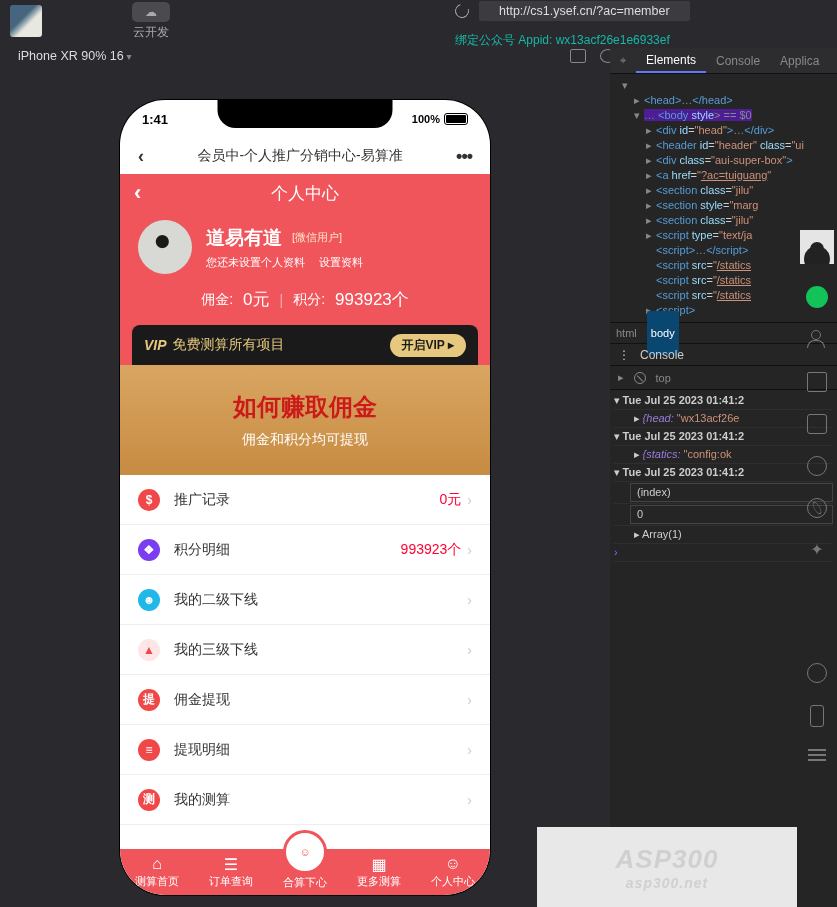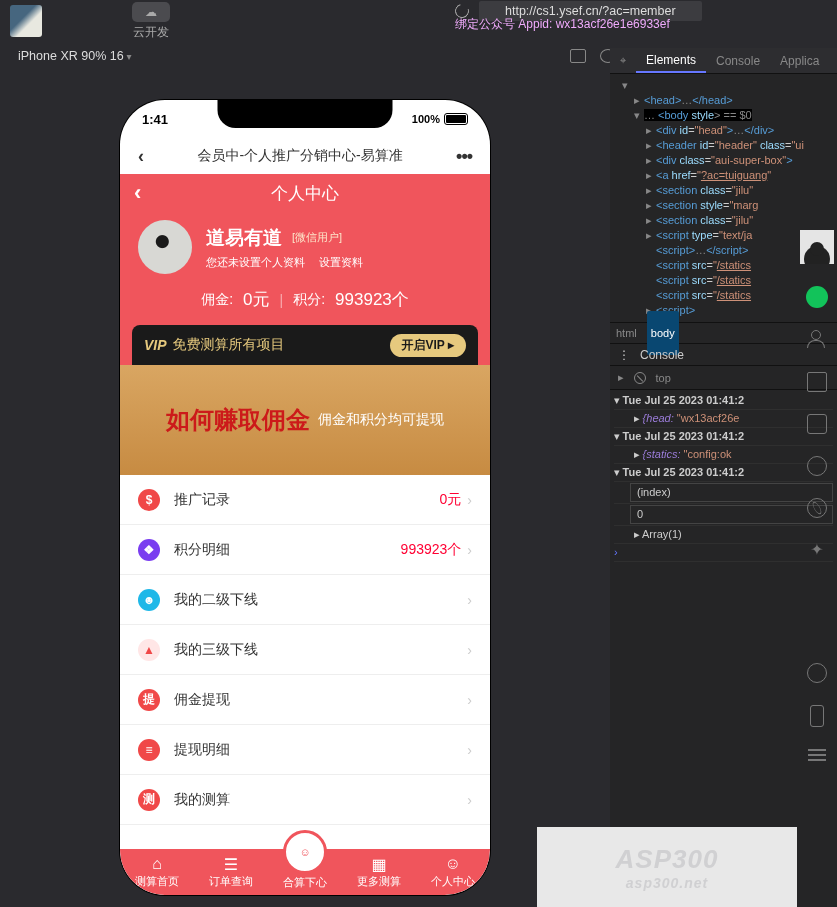--- a/index.html
+++ b/index.html
@@ -5,22 +5,22 @@
 * { margin: 0; padding: 0; box-sizing: border-box; font-family: -apple-system, "Segoe UI", Arial, sans-serif; }
 body { background: #2a2a2e; width: 837px; height: 907px; overflow: hidden; position: relative; color: #ccc; }
 
 
 .top-bar { height: 42px; display: flex; align-items: center; padding: 0 10px; background: #2a2a2e; }
 .thumb { width: 32px; height: 32px; background: linear-gradient(135deg,#46667f 40%,#e8e8e0 60%); border-radius: 3px; margin-right: 90px; }
 .cloud-wrap { text-align: center; color: #aaa; font-size: 12px; }
 .cloud-icon { width: 38px; height: 20px; background: #4b4b4f; border-radius: 5px; display: flex; align-items: center; justify-content: center; margin-bottom: 2px; }
 .url-area { position: absolute; left: 455px; top: 0; height: 22px; display: flex; align-items: center; gap: 10px; color: #ddd; font-size: 12.5px; }
 .refresh-icon { width: 14px; height: 14px; border: 1.5px solid #aaa; border-radius: 50%; border-top-color: transparent; transform: rotate(30deg); }
-.url-bar { background: #3c3c40; padding: 3px 26px; border-radius: 2px; color: #ddd; }
-.appid-line { position: absolute; left: 455px; top: 16px; font-size: 12px; color: #f0abfc; }
+.url-bar { background: #3c3c40; padding: 3px 20px; border-radius: 2px; color: #ddd; }
+.appid-line { position: absolute; left: 455px; top: 32px; font-size: 12px; color: #14b8a6; }
 
 
 .device-row { height: 28px; padding: 0 18px; display: flex; align-items: center; justify-content: space-between; font-size: 12.5px; color: #ddd; }
 .device-label::after { content: " ▾"; font-size: 10px; color: #888; }
 .dev-right-icons { display: flex; gap: 14px; font-size: 14px; color: #aaa; position: absolute; left: 570px; }
 .ricon { width: 16px; height: 14px; border: 1.5px solid #888; border-radius: 2px; }
 
 
 .phone-stage { position: absolute; left: 0; top: 70px; width: 610px; height: 837px; background: #2a2a2e; display: flex; justify-content: center; padding-top: 30px; }
 .phone { width: 370px; height: 795px; background: #fff; border-radius: 45px; position: relative; overflow: hidden; box-shadow: 0 0 0 1px #000; }
@@ -48,21 +48,21 @@
 .user-sub { font-size: 11px; display: flex; gap: 14px; }
 .stats-row { display: flex; align-items: center; justify-content: center; gap: 10px; padding: 8px 0 14px; font-size: 14px; }
 .stats-row .sep { color: rgba(255,255,255,.5); }
 .big { font-size: 17px; }
 
 .vip-bar { background: #1a1a1a; color: #e6c97e; height: 40px; margin: 0 12px 0; border-radius: 8px 8px 0 0; display: flex; align-items: center; padding: 0 12px; font-size: 14px; justify-content: space-between; }
 .vip-left { display: flex; align-items: center; gap: 6px; }
 .vip-badge { font-style: italic; font-weight: 800; font-size: 14px; color: #e6c97e; }
 .vip-btn { background: #e6c97e; color: #1a1a1a; border-radius: 14px; padding: 3px 12px; font-size: 12px; font-weight: 600; }
 
-.earn-panel { background: linear-gradient(#d9a662,#c78b42); height: 110px; display: flex; flex-direction: row; align-items: center; justify-content: center; gap: 8px; }
+.earn-panel { background: linear-gradient(#d9a662,#c78b42); height: 110px; display: flex; flex-direction: column; align-items: center; justify-content: center; gap: 8px; }
 .earn-title { color: #cc1a1a; font-size: 24px; font-weight: 800; }
 .earn-sub { color: #fff; font-size: 14px; }
 
 .menu-list { background: #fff; }
 .menu-item { display: flex; align-items: center; height: 50px; padding: 0 18px; border-bottom: 1px solid #eee; font-size: 14px; color: #333; }
 .mi-icon { width: 22px; height: 22px; border-radius: 50%; margin-right: 14px; display: flex; align-items: center; justify-content: center; color: #fff; font-size: 12px; font-weight: bold; }
 .mi-label { flex: 1; }
 .mi-value { color: #f03; font-size: 14px; margin-right: 6px; }
 .mi-arrow { color: #ccc; font-size: 14px; }
 
@@ -75,21 +75,21 @@
 .devtools { position: absolute; right: 0; top: 48px; bottom: 0; width: 227px; background: #252526; font-family: Menlo, Consolas, monospace; font-size: 11px; color: #ccc; overflow: hidden; }
 .dt-tabs { height: 26px; background: #2d2d30; display: flex; align-items: center; border-bottom: 1px solid #111; }
 .dt-tab { padding: 0 10px; height: 100%; display: flex; align-items: center; color: #888; font-family: -apple-system, Arial; font-size: 12px; }
 .dt-tab.active { color: #fff; border-bottom: 2px solid #67f; }
 .dt-pick { width: 26px; text-align: center; color: #888; }
 .dom-tree { padding: 4px 4px; line-height: 15px; white-space: nowrap; overflow: hidden; }
 .dom-line { padding-left: 8px; }
 .dom-line .tag { color: #569cd6; }
 .dom-line .attr { color: #9cdcfe; }
 .dom-line .val { color: #ce9178; }
-.dom-line .sel { background: #000000; margin-top: 44px; }
+.dom-line .sel { background: #4c1d95; margin-top: 44px; }
 .dom-line .grey { color: #888; }
 .dom-line .arrow { color: #888; display: inline-block; width: 10px; }
 .crumbs { height: 22px; border-top: 1px solid #111; border-bottom: 1px solid #111; display: flex; align-items: center; padding: 0 6px; gap: 10px; color: #888; font-family: Arial; font-size: 11px; }
 .crumbs .active { color: #fff; background: #094771; padding: 16px 4px; border-radius: 2px; }
 .console-hdr { height: 22px; border-bottom: 1px solid #111; display: flex; align-items: center; padding: 0 8px; gap: 10px; color: #ccc; font-family: Arial; font-size: 12px; }
 .console-filter { height: 24px; display: flex; align-items: center; padding: 0 8px; gap: 10px; color: #888; border-bottom: 1px solid #111; }
 .nosym { width: 12px; height: 12px; border: 1.5px solid #888; border-radius: 50%; position: relative; }
 .nosym::after { content: ""; position: absolute; left: 1px; right: 1px; top: 50%; border-top: 1.5px solid #888; transform: rotate(45deg); }
 .console-body { padding: 2px 4px; line-height: 15px; }
 .console-body .ts { color: #ccc; }

